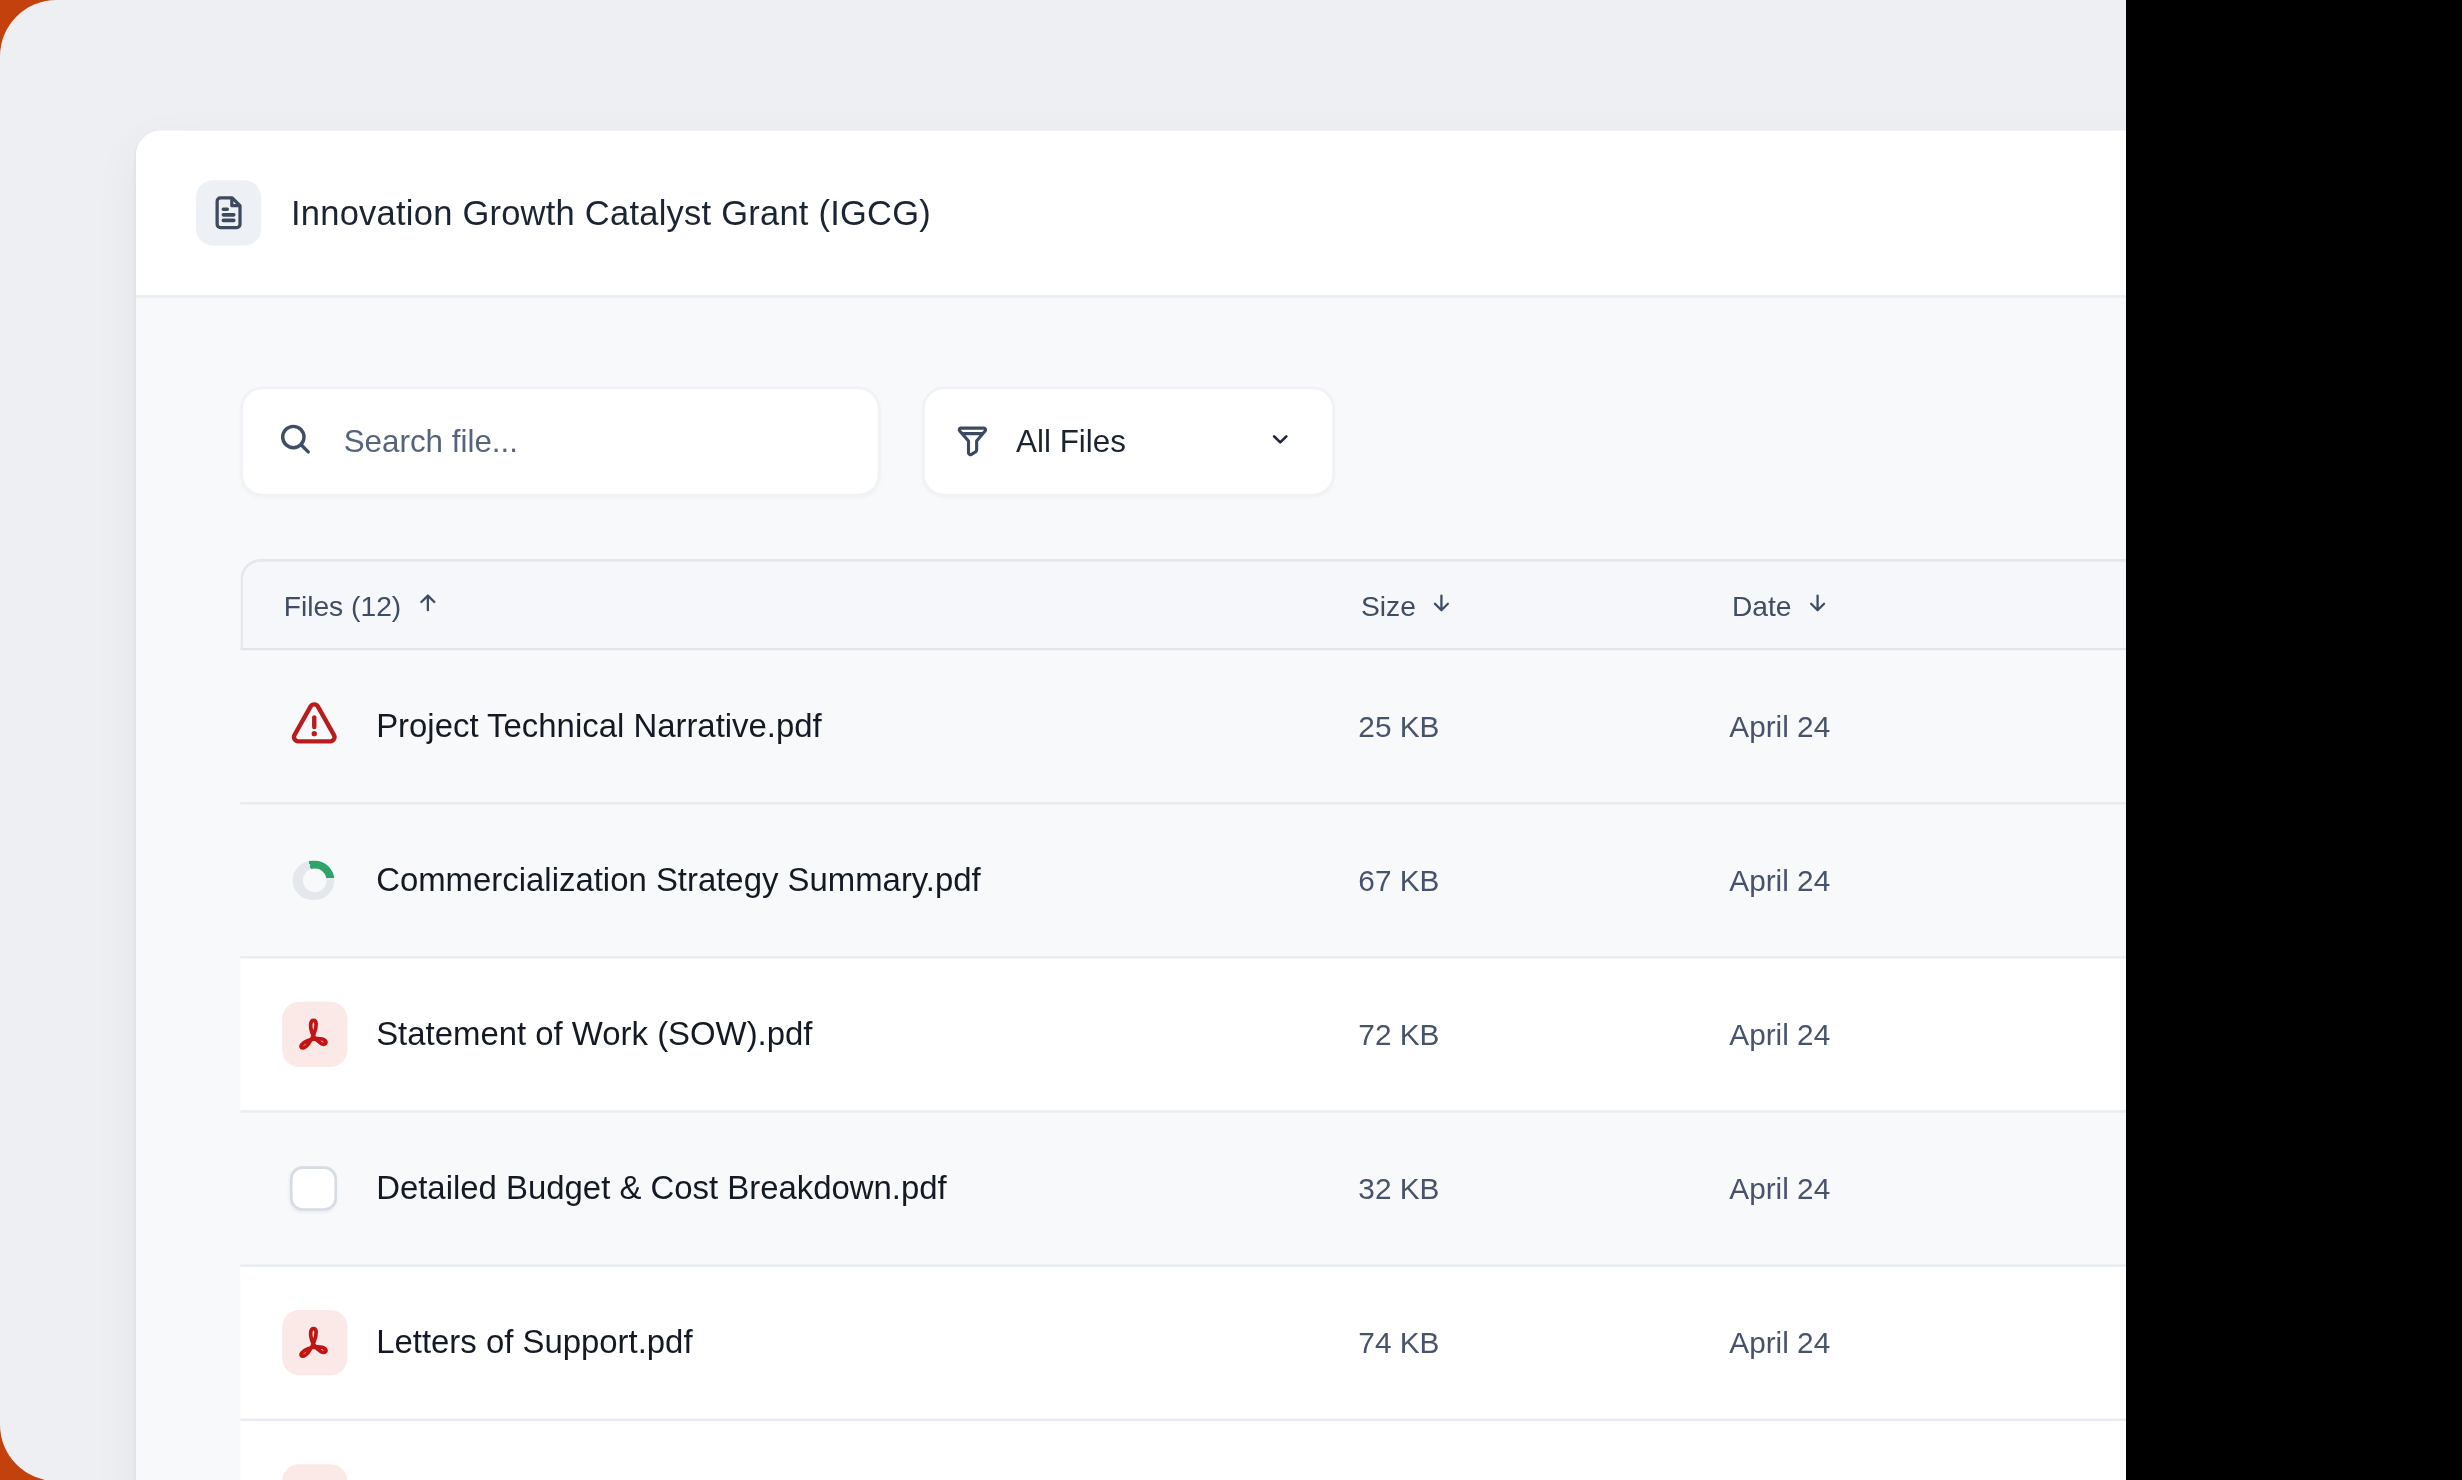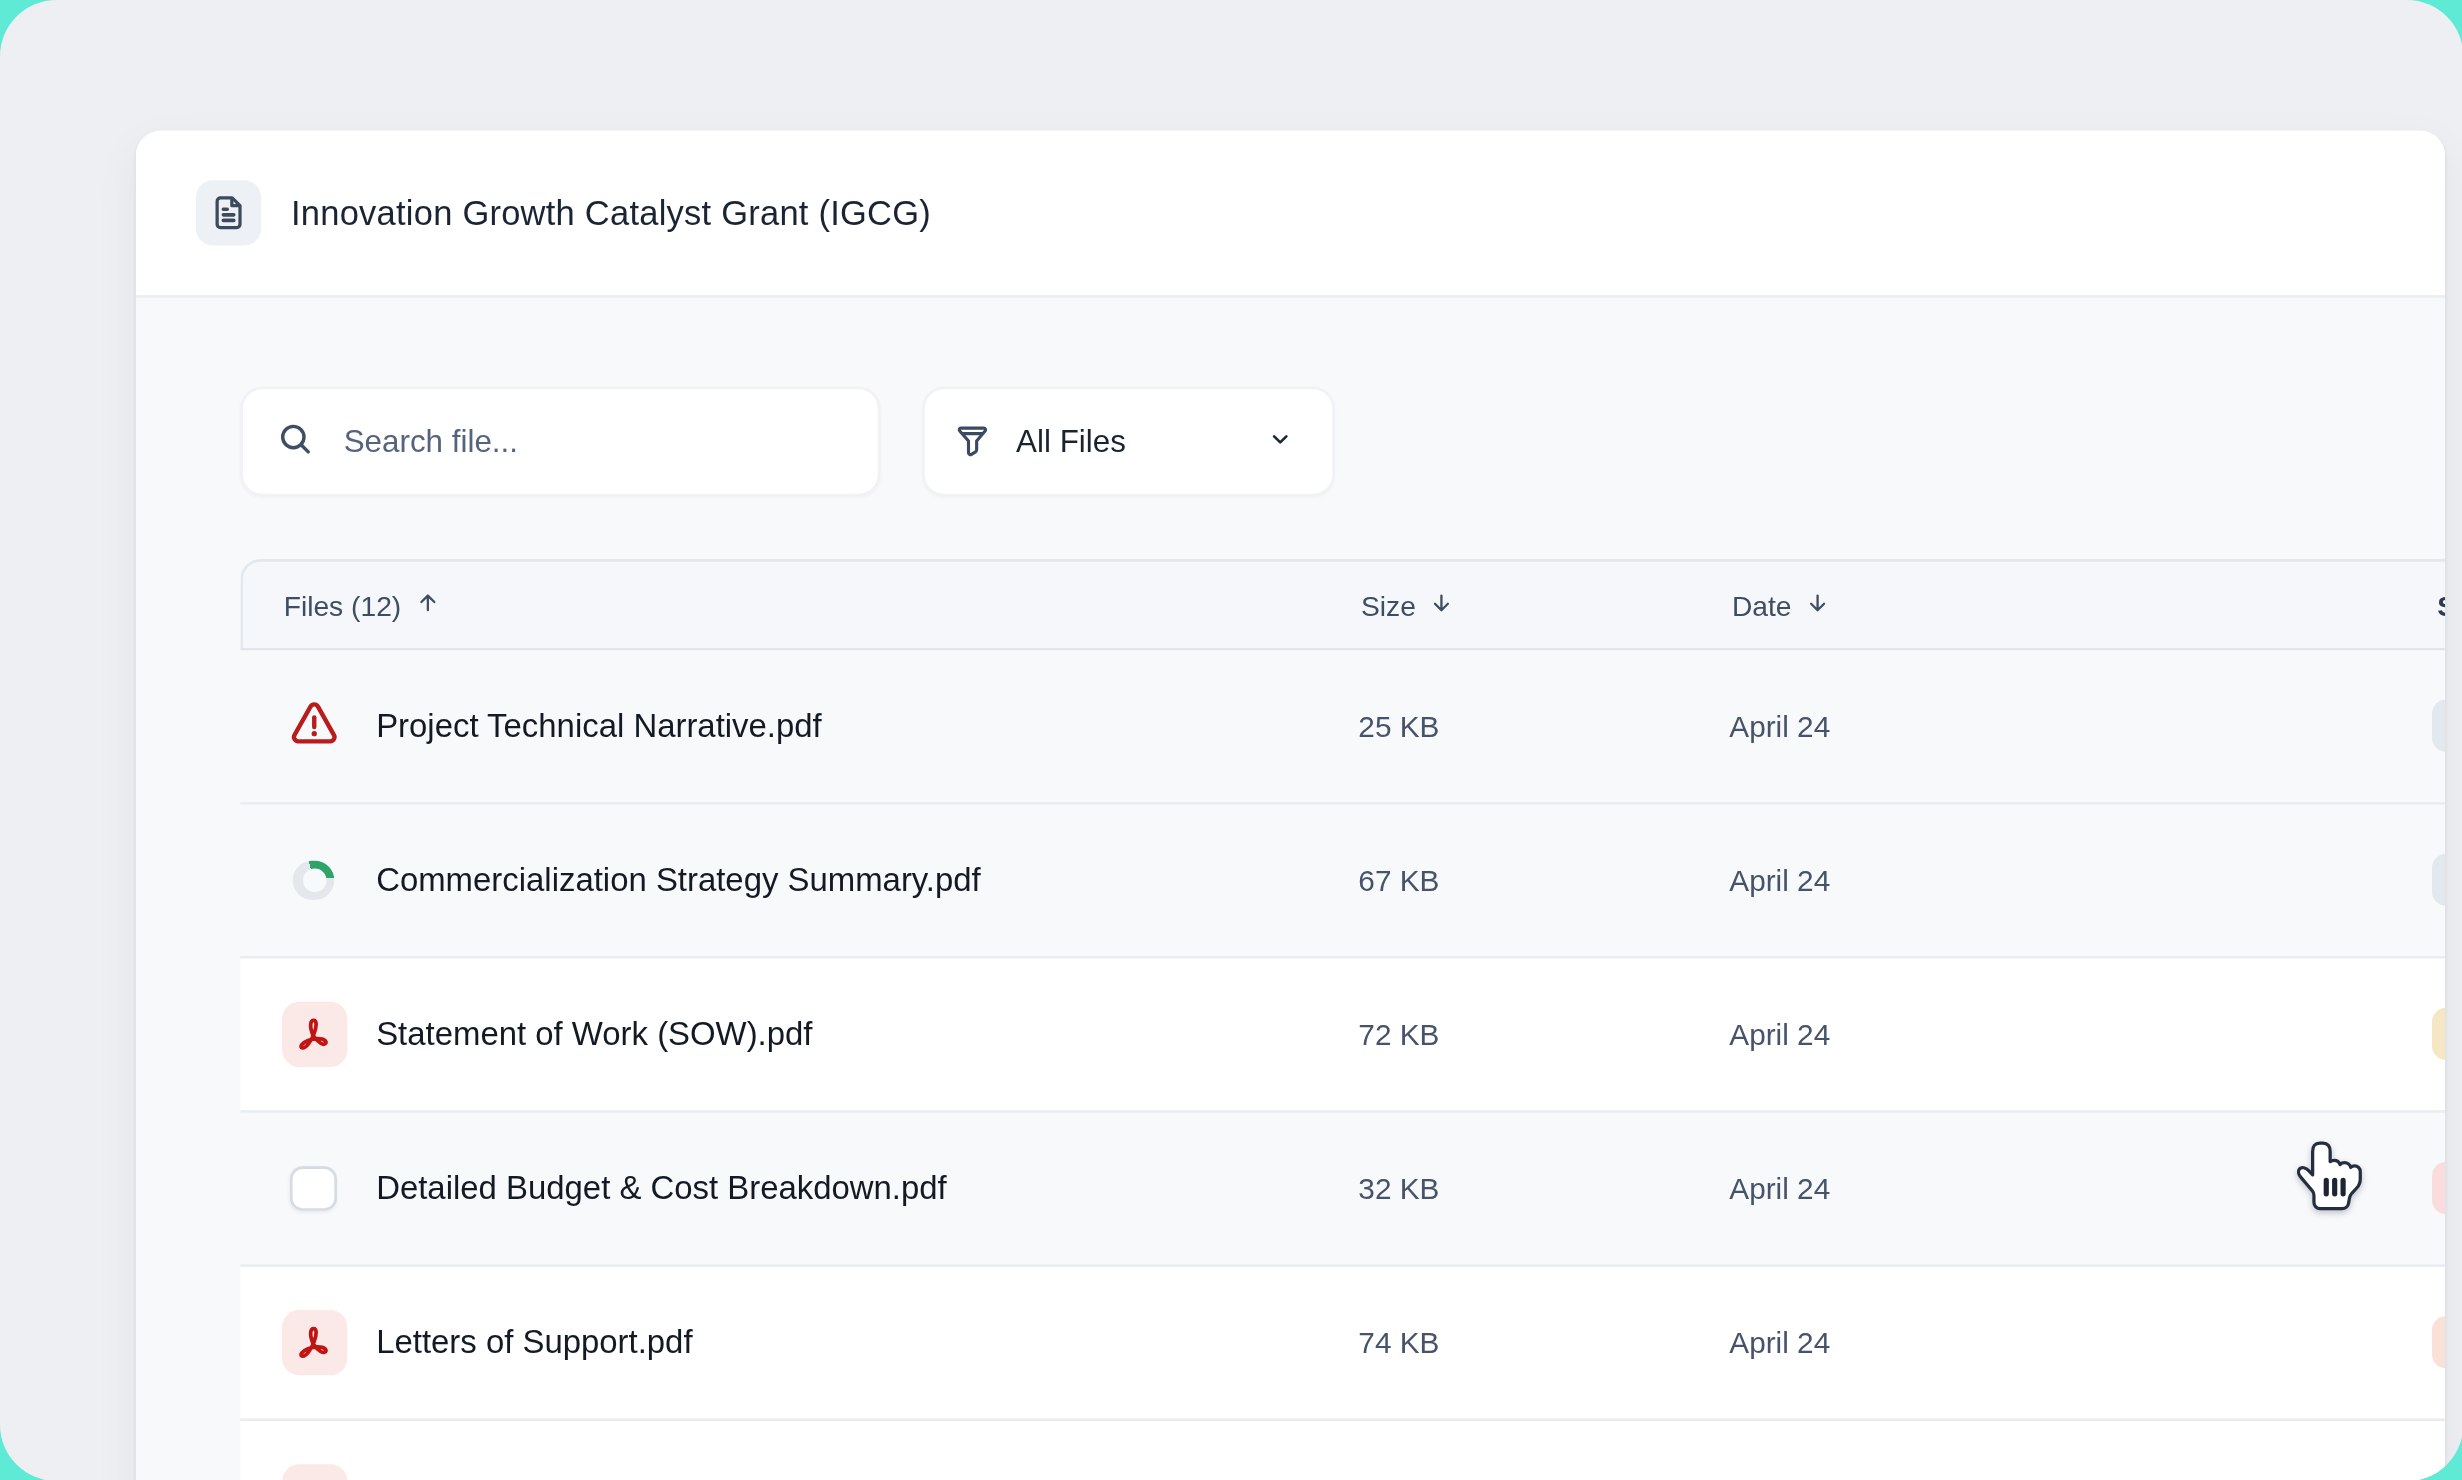--- a/index.html
+++ b/index.html
@@ -1,16 +1,16 @@
 <!DOCTYPE html>
 <html style="font-size:9.6px"><head>
 <meta charset="utf-8">
 <style>
   html,body{margin:0;padding:0;background:#000;}
-  .stage{position:relative;width:2462px;height:1481px;background:#5eead4;overflow:hidden;}
+  .stage{position:relative;width:2126px;height:1481px;background:#c2410c;overflow:hidden;}
   .app{position:absolute;left:0;top:0;width:943px;height:567px;background:#edeff3;
        border-radius:21.6px;overflow:hidden;transform:scale(2.612244);transform-origin:0 0;
        font-family:"Liberation Sans",sans-serif;}
   
   .card{position:absolute;left:52px;top:50px;width:884px;height:541px;background:#f8f9fb;
         border-radius:9.6px;overflow:hidden;box-shadow:0 0.6px 1.2px rgba(15,23,42,.06),0 6px 18px rgba(15,23,42,.05);}
   .card-header{height:64px;background:#fff;border-bottom:0.6px solid #eaedf1;
                display:flex;align-items:center;padding-left:23px;gap:11.4px;box-sizing:border-box;}
   .doc-badge{width:25px;height:25px;border-radius:6.6px;background:#edf0f5;
              display:flex;align-items:center;justify-content:center;flex:0 0 auto;}

